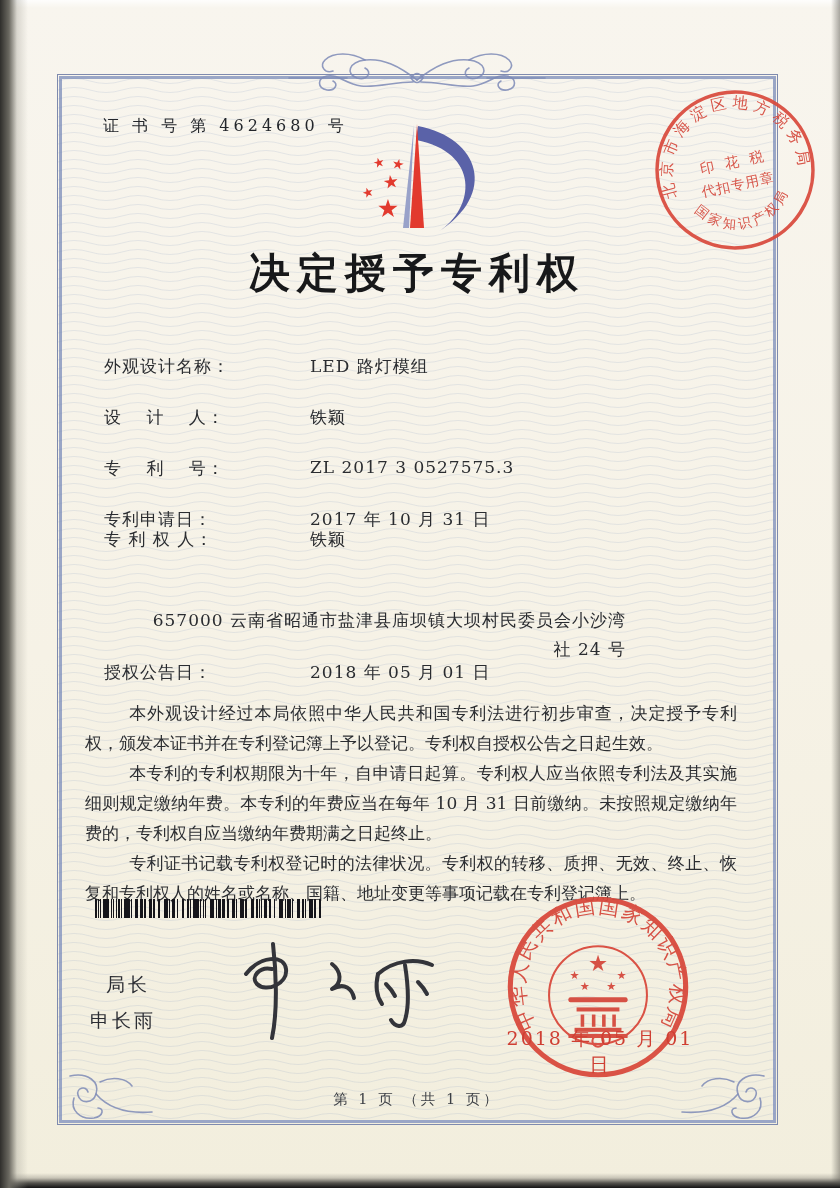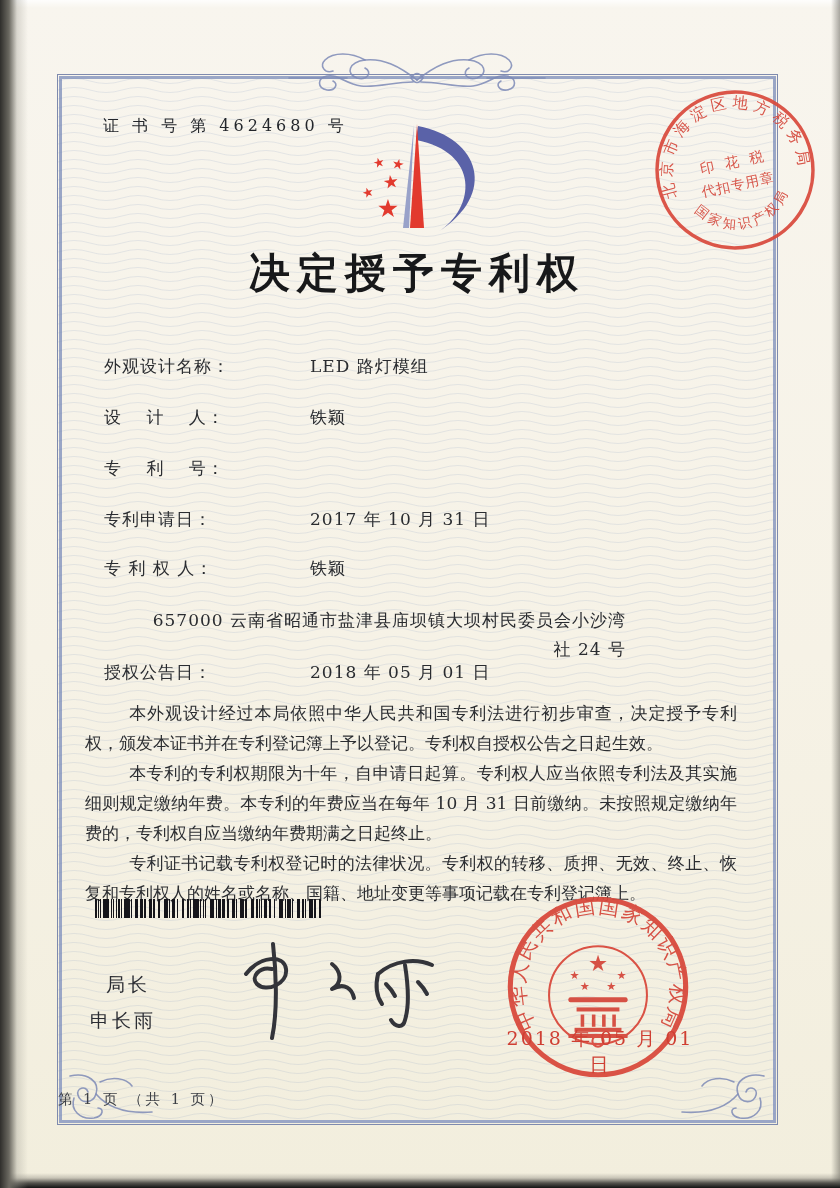--- a/index.html
+++ b/index.html
@@ -63,21 +63,21 @@
       repeating-linear-gradient(90deg,#15151a 0 2px,transparent 2px 5px,#15151a 5px 6px,transparent 6px 11px,#15151a 11px 14px,transparent 14px 16px,#15151a 16px 17px,transparent 17px 21px,#15151a 21px 22px,transparent 22px 29px),
       repeating-linear-gradient(90deg,#15151a 0 2px,transparent 2px 3px,#15151a 3px 4px,transparent 4px 8px,#15151a 8px 11px,transparent 11px 13px,#15151a 13px 14px,transparent 14px 18px,#15151a 18px 19px,transparent 19px 23px);}
 
   
   .sig-title{position:absolute;left:106px;top:972px;font-size:19px;letter-spacing:3px;color:#2b2d33;}
   .sig-name{position:absolute;left:90px;top:1008px;font-size:19px;letter-spacing:3px;color:#2b2d33;}
   .sig-script{position:absolute;left:228px;top:938px;width:240px;height:110px;}
   .sig-script path{fill:none;stroke:#33343a;stroke-width:4;stroke-linecap:round;stroke-linejoin:round;}
 
   
-  .footer{position:absolute;left:58px;top:1090px;width:718px;text-align:left;
+  .footer{position:absolute;left:58px;top:1090px;width:718px;text-align:center;
     font-size:14.5px;letter-spacing:3px;color:#3c3f45;}
 </style>
 </head>
 <body>
 
 <div class="page">
 
   <div class="frame">
       <div class="inner"></div>
     </div>
@@ -267,26 +267,27 @@
   <div class="field" style="top:355px">
     <span class="lab">外观设计名称：</span>
     <span class="val">LED 路灯模组</span>
   </div>
   <div class="field" style="top:406px">
     <span class="lab">设　 计　 人：</span>
     <span class="val">铁颖</span>
   </div>
   <div class="field" style="top:457px">
     <span class="lab">专　 利　 号：</span>
+    <span class="val">ZL 2017 3 0527575.3</span>
   </div>
   <div class="field" style="top:508px">
     <span class="lab">专利申请日：</span>
     <span class="val">2017 年 10 月 31 日</span>
   </div>
-  <div class="field" style="top:557px">
+  <div class="field" style="top:528px">
     <span class="lab">专 利 权 人：</span>
     <span class="val">铁颖</span>
   </div>
   <div class="field addr" style="top:606px">
     <span class="val">657000 云南省昭通市盐津县庙坝镇大坝村民委员会小沙湾社 24 号</span>
   </div>
   <div class="field" style="top:661px">
     <span class="lab">授权公告日：</span>
     <span class="val">2018 年 05 月 01 日</span>
   </div>

